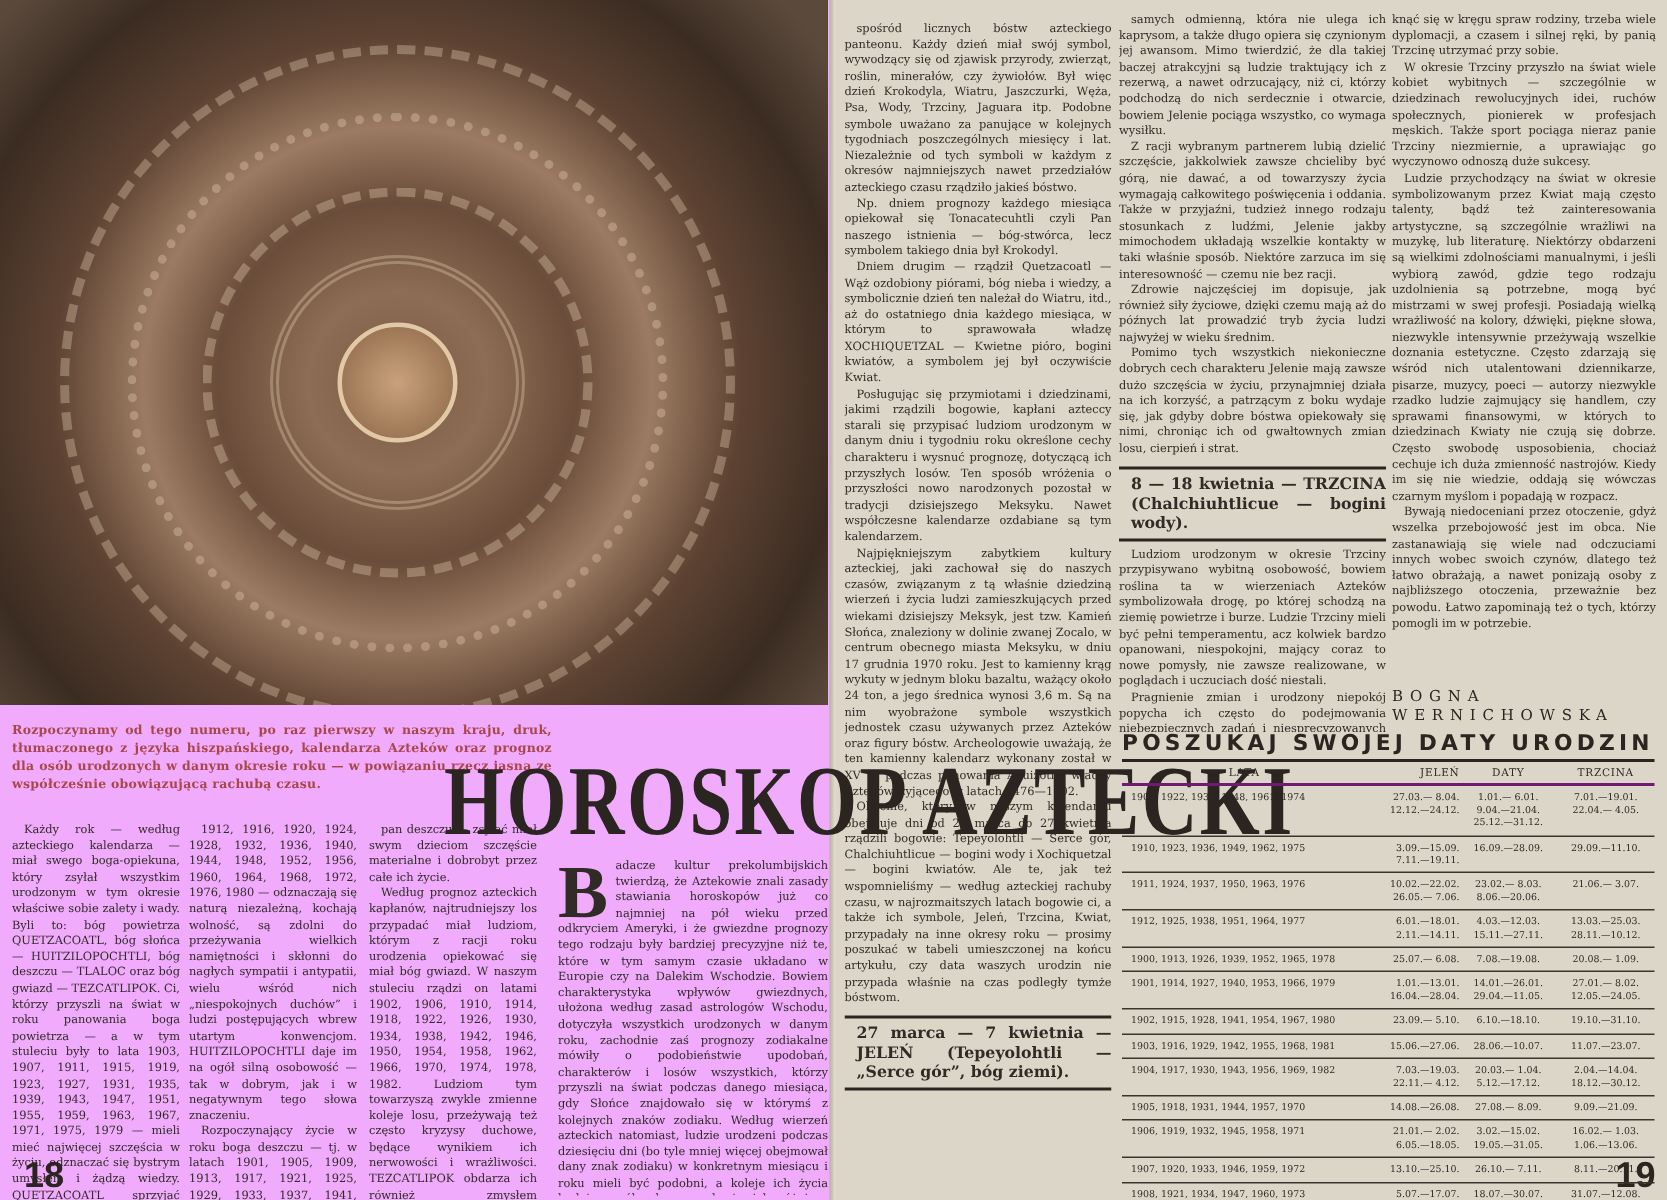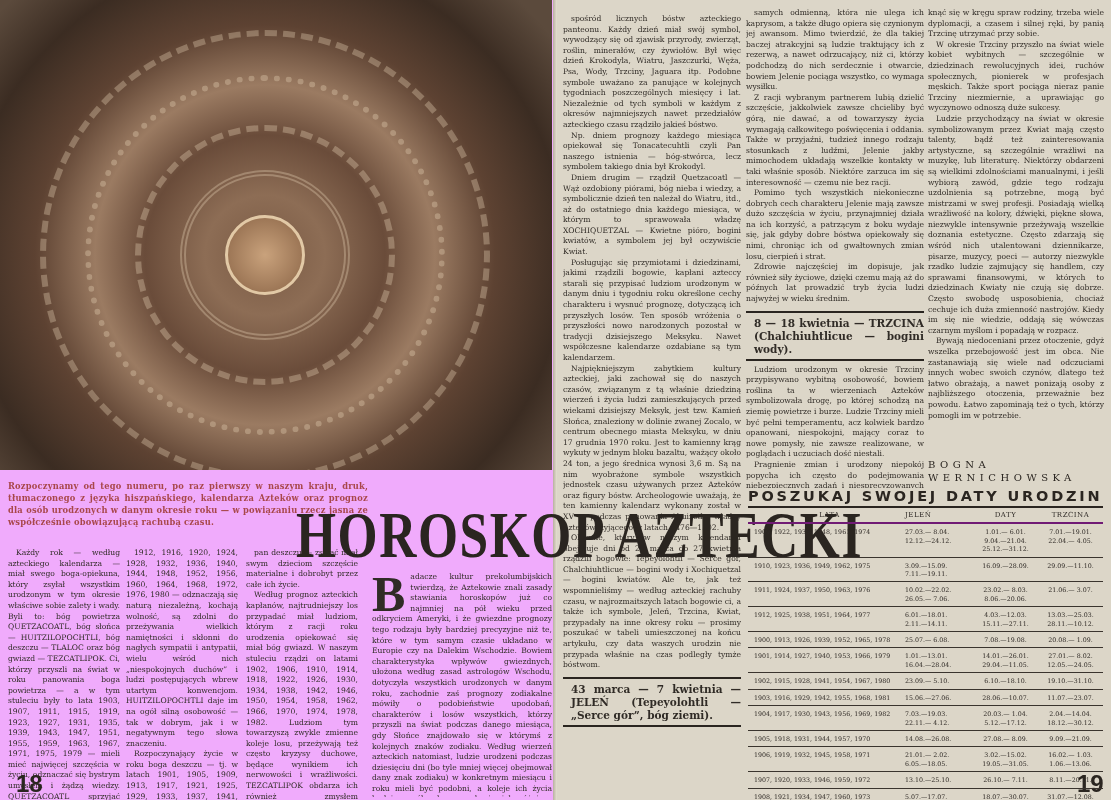--- a/index.html
+++ b/index.html
@@ -19,21 +19,21 @@
 .section-head{font-weight:bold;font-size:10.5px;line-height:13px;border-top:2px solid #2a2520;border-bottom:2px solid #2a2520;padding:4px 0 3px 8px;margin:6px 0 4px 0;text-indent:0}
 .dropcap{float:left;font-family:"Liberation Serif",serif;font-size:50px;line-height:40px;font-weight:bold;margin:2px 5px 0 0}
 .pagenum{position:absolute;font-family:"Liberation Sans",sans-serif;font-weight:bold;font-size:24px;color:#2a2520}
 .authors{position:absolute;left:928px;top:458px;width:176px;font-weight:normal;font-size:10px;line-height:13px;letter-spacing:4.5px;color:#2a2520}
 .authors div{display:flex;justify-content:space-between}
 .table-title{position:absolute;left:748px;top:488px;width:355px;font-family:"DejaVu Sans",sans-serif;font-weight:bold;font-size:14.5px;letter-spacing:2.8px;color:#2a2520;white-space:nowrap}
 .table{position:absolute;left:748px;top:506px;width:355px;font-size:6.3px;line-height:8.4px;color:#2e2925}
 .thead{display:flex;border-top:2px solid #2a2520;border-bottom:2px solid #701a75;padding:3px 0;font-size:7px;letter-spacing:.5px}
 .trow{display:flex;border-bottom:1.5px solid #3a342e;padding:4px 0 3px}
 .c0{width:157px;padding-left:6px}
-.c1{width:68px;text-align:left}
+.c1{width:68px;text-align:right}
 .c2{width:65px;text-align:center}
 .c3{width:65px;text-align:center}
 .thead .c0{text-align:center}
 </style>
 </head>
 <body>
 
 <div class="page left">
   <div class="photo" title="Aztec calendar stone (Piedra del Sol)">
     <div class="ring" style="left:40px;top:30px;width:450px;height:450px"></div>
@@ -66,29 +66,29 @@
 </div>
 
 <div class="page right">
   <div class="col" style="left:8px;top:14px;width:178px;height:780px;overflow:hidden">
     <p>spośród licznych bóstw azteckiego panteonu. Każdy dzień miał swój symbol, wywodzący się od zjawisk przyrody, zwierząt, roślin, minerałów, czy żywiołów. Był więc dzień Krokodyla, Wiatru, Jaszczurki, Węża, Psa, Wody, Trzciny, Jaguara itp. Podobne symbole uważano za panujące w kolejnych tygodniach poszczególnych miesięcy i lat. Niezależnie od tych symboli w każdym z okresów najmniejszych nawet przedziałów azteckiego czasu rządziło jakieś bóstwo.</p>
     <p>Np. dniem prognozy każdego miesiąca opiekował się Tonacatecuhtli czyli Pan naszego istnienia — bóg-stwórca, lecz symbolem takiego dnia był Krokodyl.</p>
     <p>Dniem drugim — rządził Quetzacoatl — Wąż ozdobiony piórami, bóg nieba i wiedzy, a symbolicznie dzień ten należał do Wiatru, itd., aż do ostatniego dnia każdego miesiąca, w którym to sprawowała władzę XOCHIQUETZAL — Kwietne pióro, bogini kwiatów, a symbolem jej był oczywiście Kwiat.</p>
     <p>Posługując się przymiotami i dziedzinami, jakimi rządzili bogowie, kapłani azteccy starali się przypisać ludziom urodzonym w danym dniu i tygodniu roku określone cechy charakteru i wysnuć prognozę, dotyczącą ich przyszłych losów. Ten sposób wróżenia o przyszłości nowo narodzonych pozostał w tradycji dzisiejszego Meksyku. Nawet współczesne kalendarze ozdabiane są tym kalendarzem.</p>
     <p>Najpiękniejszym zabytkiem kultury azteckiej, jaki zachował się do naszych czasów, związanym z tą właśnie dziedziną wierzeń i życia ludzi zamieszkujących przed wiekami dzisiejszy Meksyk, jest tzw. Kamień Słońca, znaleziony w dolinie zwanej Zocalo, w centrum obecnego miasta Meksyku, w dniu 17 grudnia 1970 roku. Jest to kamienny krąg wykuty w jednym bloku bazaltu, ważący około 24 ton, a jego średnica wynosi 3,6 m. Są na nim wyobrażone symbole wszystkich jednostek czasu używanych przez Azteków oraz figury bóstw. Archeologowie uważają, że ten kamienny kalendarz wykonany został w XV w. podczas panowania Ahuizotla, władcy Azteków, żyjącego w latach 1476—1502.</p>
     <p>Obecnie, który w naszym kalendarzu obejmuje dni od 27 marca do 27 kwietnia rządzili bogowie: Tepeyolohtli — Serce gór, Chalchiuhtlicue — bogini wody i Xochiquetzal — bogini kwiatów. Ale te, jak też wspomnieliśmy — według azteckiej rachuby czasu, w najrozmaitszych latach bogowie ci, a także ich symbole, Jeleń, Trzcina, Kwiat, przypadały na inne okresy roku — prosimy poszukać w tabeli umieszczonej na końcu artykułu, czy data waszych urodzin nie przypada właśnie na czas podległy tymże bóstwom.</p>
-    <div class="section-head">43 marca — 7 kwietnia — JELEŃ (Tepeyolohtli — „Serce gór”, bóg ziemi).</div>
+    <div class="section-head">27 marca — 7 kwietnia — JELEŃ (Tepeyolohtli — „Serce gór”, bóg ziemi).</div>
 
   </div>
 
   <div class="col" style="left:191px;top:8px;width:178px;height:480px;overflow:hidden">
     <p>samych odmienną, która nie ulega ich kaprysom, a także długo opiera się czynionym jej awansom. Mimo twierdzić, że dla takiej baczej atrakcyjni są ludzie traktujący ich z rezerwą, a nawet odrzucający, niż ci, którzy podchodzą do nich serdecznie i otwarcie, bowiem Jelenie pociąga wszystko, co wymaga wysiłku.</p>
     <p>Z racji wybranym partnerem lubią dzielić szczęście, jakkolwiek zawsze chcieliby być górą, nie dawać, a od towarzyszy życia wymagają całkowitego poświęcenia i oddania. Także w przyjaźni, tudzież innego rodzaju stosunkach z ludźmi, Jelenie jakby mimochodem układają wszelkie kontakty w taki właśnie sposób. Niektóre zarzuca im się interesowność — czemu nie bez racji.</p>
+    <p>Zdrowie najczęściej im dopisuje, jak również siły życiowe, dzięki czemu mają aż do późnych lat prowadzić tryb życia ludzi najwyżej w wieku średnim.</p>
     <p>Pomimo tych wszystkich niekonieczne dobrych cech charakteru Jelenie mają zawsze dużo szczęścia w życiu, przynajmniej działa na ich korzyść, a patrzącym z boku wydaje się, jak gdyby dobre bóstwa opiekowały się nimi, chroniąc ich od gwałtownych zmian losu, cierpień i strat.</p>
-    <p>Zdrowie najczęściej im dopisuje, jak również siły życiowe, dzięki czemu mają aż do późnych lat prowadzić tryb życia ludzi najwyżej w wieku średnim.</p>
     <div class="section-head">8 — 18 kwietnia — TRZCINA (Chalchiuhtlicue — bogini wody).</div>
     <p>Ludziom urodzonym w okresie Trzciny przypisywano wybitną osobowość, bowiem roślina ta w wierzeniach Azteków symbolizowała drogę, po której schodzą na ziemię powietrze i burze. Ludzie Trzciny mieli być pełni temperamentu, acz kolwiek bardzo opanowani, niespokojni, mający coraz to nowe pomysły, nie zawsze realizowane, w poglądach i uczuciach dość niestali.</p>
     <p>Pragnienie zmian i urodzony niepokój popycha ich często do podejmowania niebezpiecznych zadań i niesprecyzowanych decyzji. Są impulsywni i łatwo zapalają się do najnowszych nowych spraw, planów, idei. Wielu jest wśród nich urodzonych w okresie Trzciny prekursorów nowych społecznych idei, lub prawdziwych zwolenników tychże, odkryw­ców, wiecznych poszukiwaczy przygód, czy po prostu ludzi lubiących zmieniać miejsce swojego pobytu, lubią podróżować. Mają szerokie zainteresowania i coraz to odkrywają w sobie nowe pasje. Trzciny niewiele by zwykle szerokie kręgi znajomych, wolą jednak bywać niż przyjmować. Trzciny potrafią interesująco mówić o wielu sprawach, chociaż zmienność nastrojów sprawia, że rozmowa z nimi nie zawsze bywa łatwa. Są niezbyt dokładni i niedbali, co sprawia często kłopoty, ich humorystyczny charakter z chwili na chwilę jest chaotyczny. Zdarzają się wśród nich ludzie o darem wymowy, lub twórczego kawałku.</p>
 
   </div>
 
   <div class="col" style="left:373px;top:8px;width:176px;height:450px;overflow:hidden">
     <p style="text-indent:0">knąć się w kręgu spraw rodziny, trzeba wiele dyplomacji, a czasem i silnej ręki, by panią Trzcinę utrzymać przy sobie.</p>
     <p>W okresie Trzciny przyszło na świat wiele kobiet wybitnych — szczególnie w dziedzinach rewolucyjnych idei, ruchów społecznych, pionierek w profesjach męskich. Także sport pociąga nieraz panie Trzciny niezmiernie, a uprawiając go wyczynowo odnoszą duże sukcesy.</p>
     <p>Ludzie przychodzący na świat w okresie symbolizowanym przez Kwiat mają często talenty, bądź też zainteresowania artystyczne, są szczególnie wrażliwi na muzykę, lub literaturę. Niektórzy obdarzeni są wielkimi zdolnościami manualnymi, i jeśli wybiorą zawód, gdzie tego rodzaju uzdolnienia są potrzebne, mogą być mistrzami w swej profesji. Posiadają wielką wrażliwość na kolory, dźwięki, piękne słowa, niezwykle intensywnie przeżywają wszelkie doznania estetyczne. Często zdarzają się wśród nich utalentowani dziennikarze, pisarze, muzycy, poeci — autorzy niezwykle rzadko ludzie zajmujący się handlem, czy sprawami finansowymi, w których to dziedzinach Kwiaty nie czują się dobrze. Często swobodę usposobienia, chociaż cechuje ich duża zmienność nastrojów. Kiedy im się nie wiedzie, oddają się wówczas czarnym myślom i popadają w rozpacz.</p>

